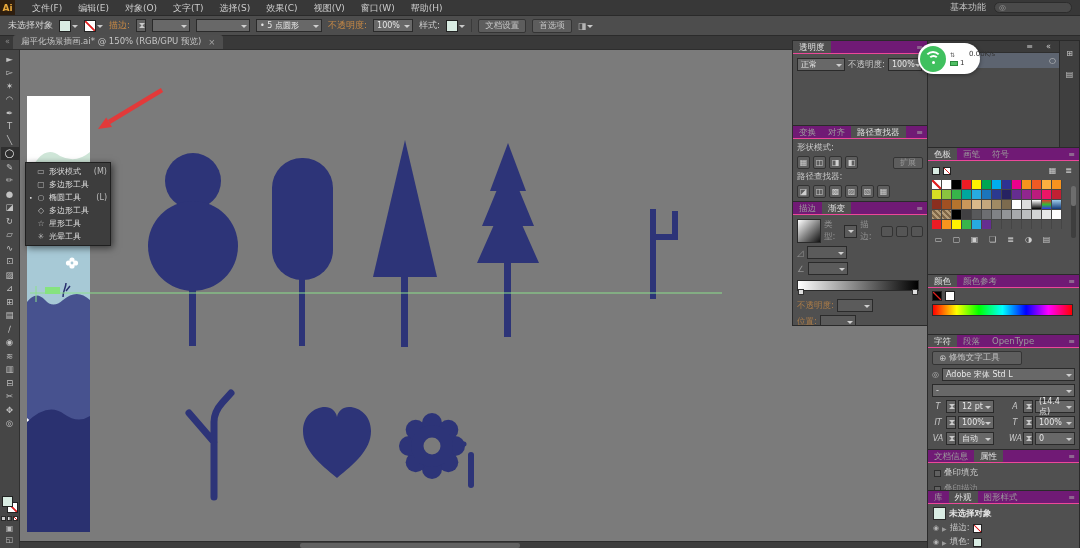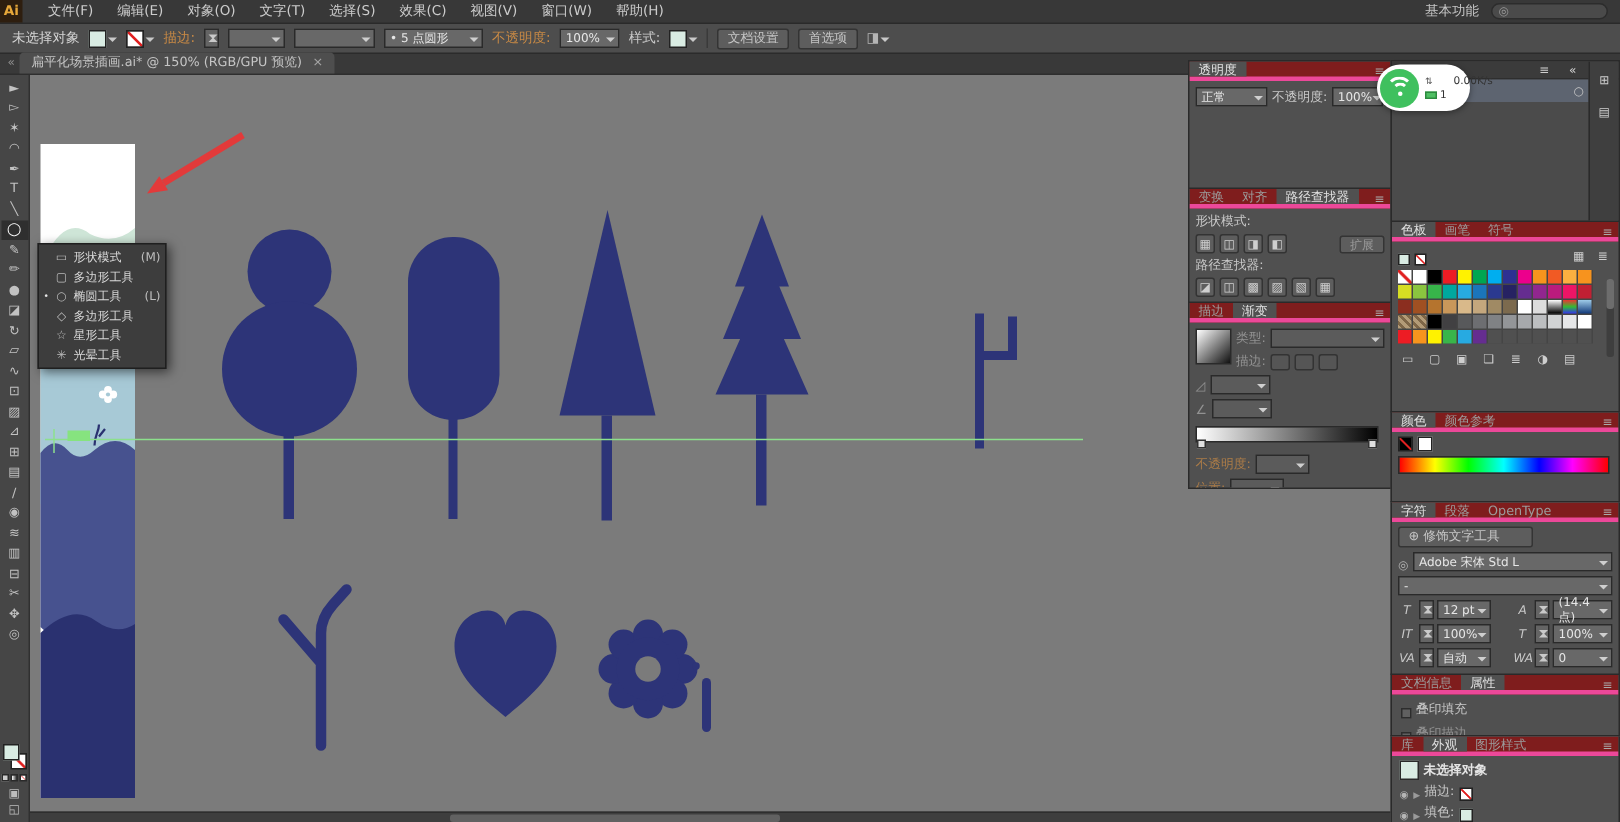--- a/index.html
+++ b/index.html
@@ -50,25 +50,25 @@
 #scene,#arrowlayer{position:absolute;left:0;top:0}
 #arrowlayer{pointer-events:none;z-index:6}
 
 #flyout{position:absolute;left:5px;top:112px;width:86px;background:#3d3d3d;border:1px solid #1f1f1f;box-shadow:2px 2px 7px rgba(0,0,0,.55);padding:2px 0;z-index:5}
 .fi{height:13px;display:flex;align-items:center;gap:3px;padding:0 3px;font-size:8px;color:#d8d8d8}
 .fi .cur{width:4px;font-size:6px;color:#e8e8e8}
 .fi .fic{width:10px;text-align:center;color:#b9b9b9;font-size:8px}
 .fi .fs{margin-left:auto;color:#bdbdbd}
 
 .panel{background:#505050;border:1px solid #2a2a2a;border-top:none;overflow:hidden}
-.ptabs{height:13px;background:#7f1d1d;display:flex;position:relative;border-bottom:3px solid #ec4899}
+.ptabs{height:13px;background:#701a75;display:flex;position:relative;border-bottom:1px solid #ec4899}
 .ptab{padding:0 6px;line-height:13px;color:#9b9b9b;font-size:8.5px}
 .ptab.act{background:#505050;color:#e0e0e0}
 .pmenu{position:absolute;right:4px;top:0;line-height:13px;color:#aaa;font-size:8px}
-.prow{display:flex;align-items:flex-end;gap:3px}
+.prow{display:flex;align-items:center;gap:3px}
 .lbl{font-size:8.5px;color:#c8c8c8}
 .dimt{color:#929292}
 .ib{width:15px;height:13px;background:#5e5e5e;border:1px solid #333;border-radius:2px;display:inline-flex;align-items:center;justify-content:center;font-size:8px;color:#cfcfcf}
 .ib.dim{background:#555;color:#8a8a8a}
 .cbx{width:7px;height:7px;background:#606060;border:1px solid #2d2d2d;display:inline-block;flex:none}
 #dock1{position:absolute;left:792px;top:40px;width:136px;z-index:10}
 #dock1 .panel:first-child{border-top:1px solid #2a2a2a}
 #dock2{position:absolute;left:927px;top:40px;width:153px;z-index:10}
 #dock2 .panel:first-child{border-top:1px solid #2a2a2a}
 
@@ -443,21 +443,21 @@
 
     <div class="panel" id="p-gradient">
       <div class="ptabs">
           <span class="ptab">描边</span>
           <span class="ptab act">渐变</span>
           <span class="pmenu">≡</span>
         </div>
       <div class="body">
         <div class="prow" style="align-items:flex-start">
           <span id="gr-thumb"></span>
-          <span style="display:flex;flex-direction:column;gap:3px;flex:1">
+          <span style="display:flex;gap:3px;flex:1">
             <span class="prow">
                 <span class="lbl dimt">类型:</span>
                 <span class="fld dd dim" style="flex:1"></span>
               </span>
             <span class="prow">
                 <span class="lbl dimt">描边:</span>
                 <span class="ib dim" style="width:13px;height:11px"></span>
                 <span class="ib dim" style="width:13px;height:11px"></span>
                 <span class="ib dim" style="width:13px;height:11px"></span>
               </span>

